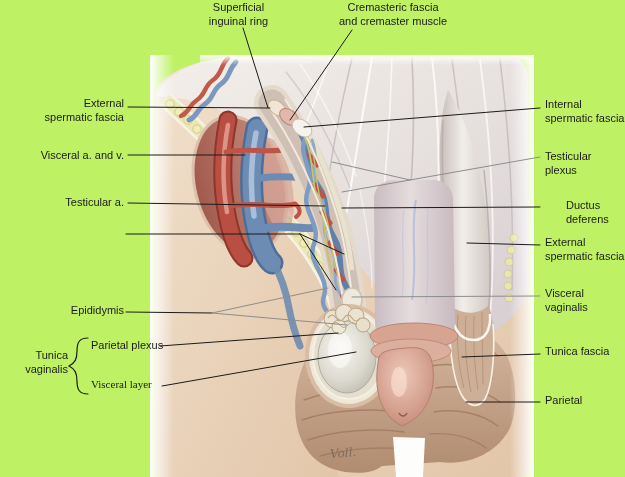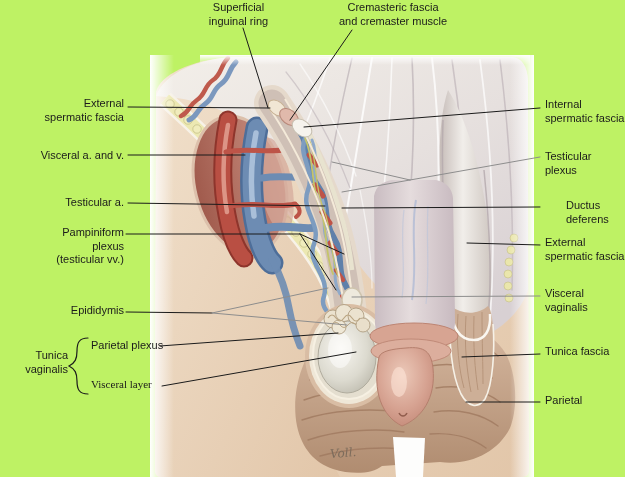--- a/index.html
+++ b/index.html
@@ -281,23 +281,20 @@
 
   <div class="lbl c" style="left:166px;top:1px;width:145px;">Superficial
 inguinal ring</div>
   <div class="lbl c" style="left:308px;top:1px;width:170px;">Cremasteric fascia
 and cremaster muscle</div>
 
   <div class="lbl r" style="right:501px;top:97px;width:110px;">External
 spermatic fascia</div>
   <div class="lbl r" style="right:501px;top:149px;width:110px;">Visceral a. and v.</div>
   <div class="lbl r" style="right:501px;top:196px;width:110px;">Testicular a.</div>
-  <div class="lbl r" style="right:501px;top:226px;width:110px;">Pampiniform
-plexus
-(testicular vv.)</div>
   <div class="lbl r" style="right:501px;top:304px;width:110px;">Epididymis</div>
   <div class="lbl r" style="right:557px;top:349px;width:64px;">Tunica
 vaginalis</div>
   <div class="lbl l" style="left:91px;top:339px;width:80px;">Parietal plexus</div>
   <div class="lbl l" style="left:91px;top:378px;width:80px;font-family:Liberation Serif, serif;">Visceral layer</div>
 
   <div class="lbl l" style="left:545px;top:98px;width:80px;">Internal
 spermatic fascia</div>
   <div class="lbl l" style="left:545px;top:150px;width:80px;">Testicular plexus</div>
   <div class="lbl l" style="left:566px;top:199px;width:80px;">Ductus deferens</div>

